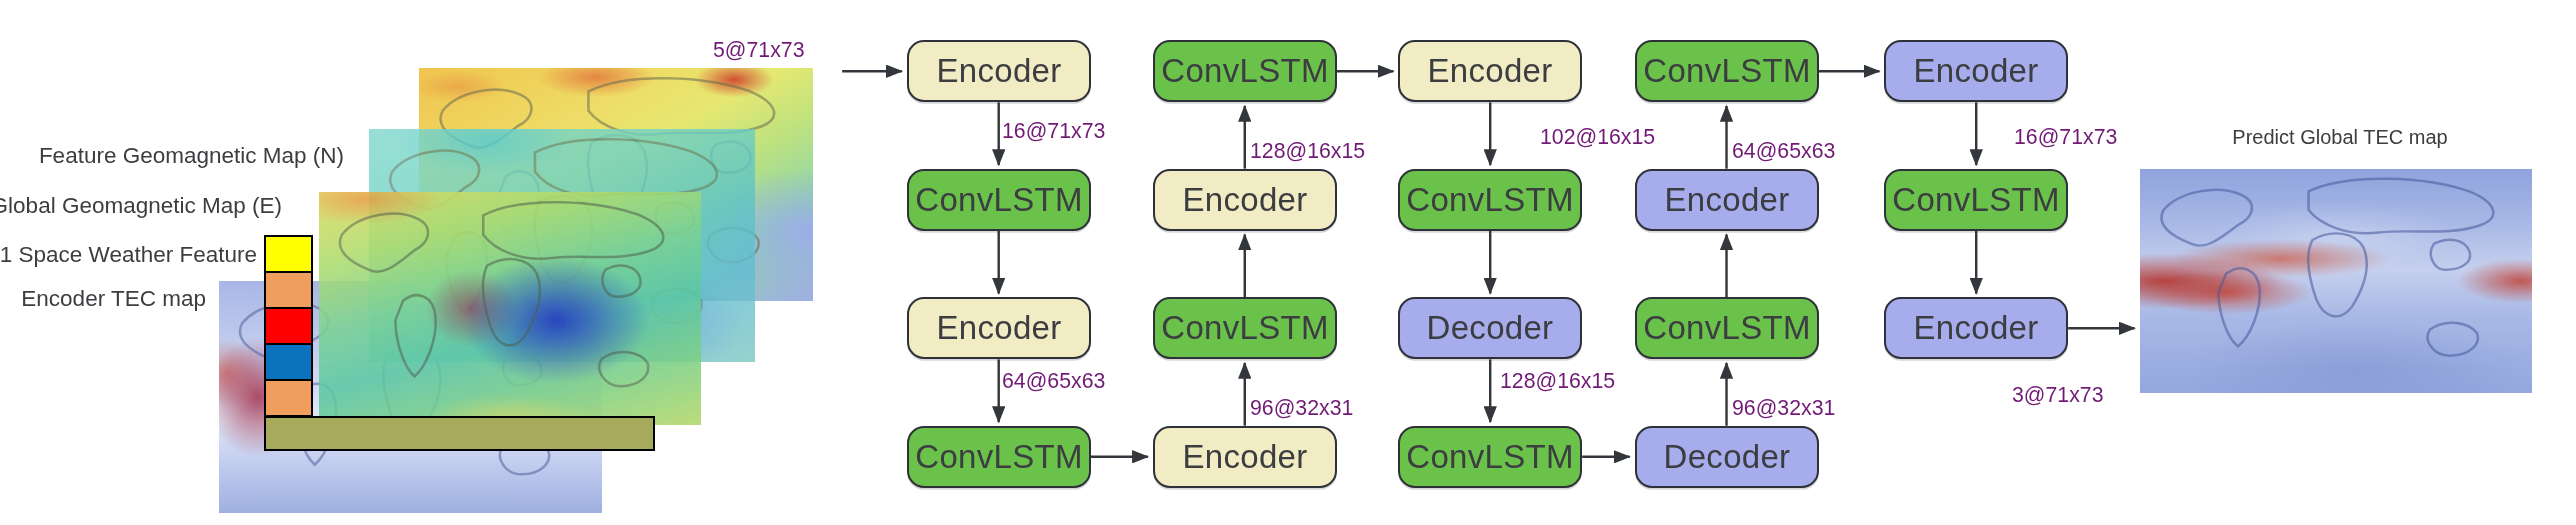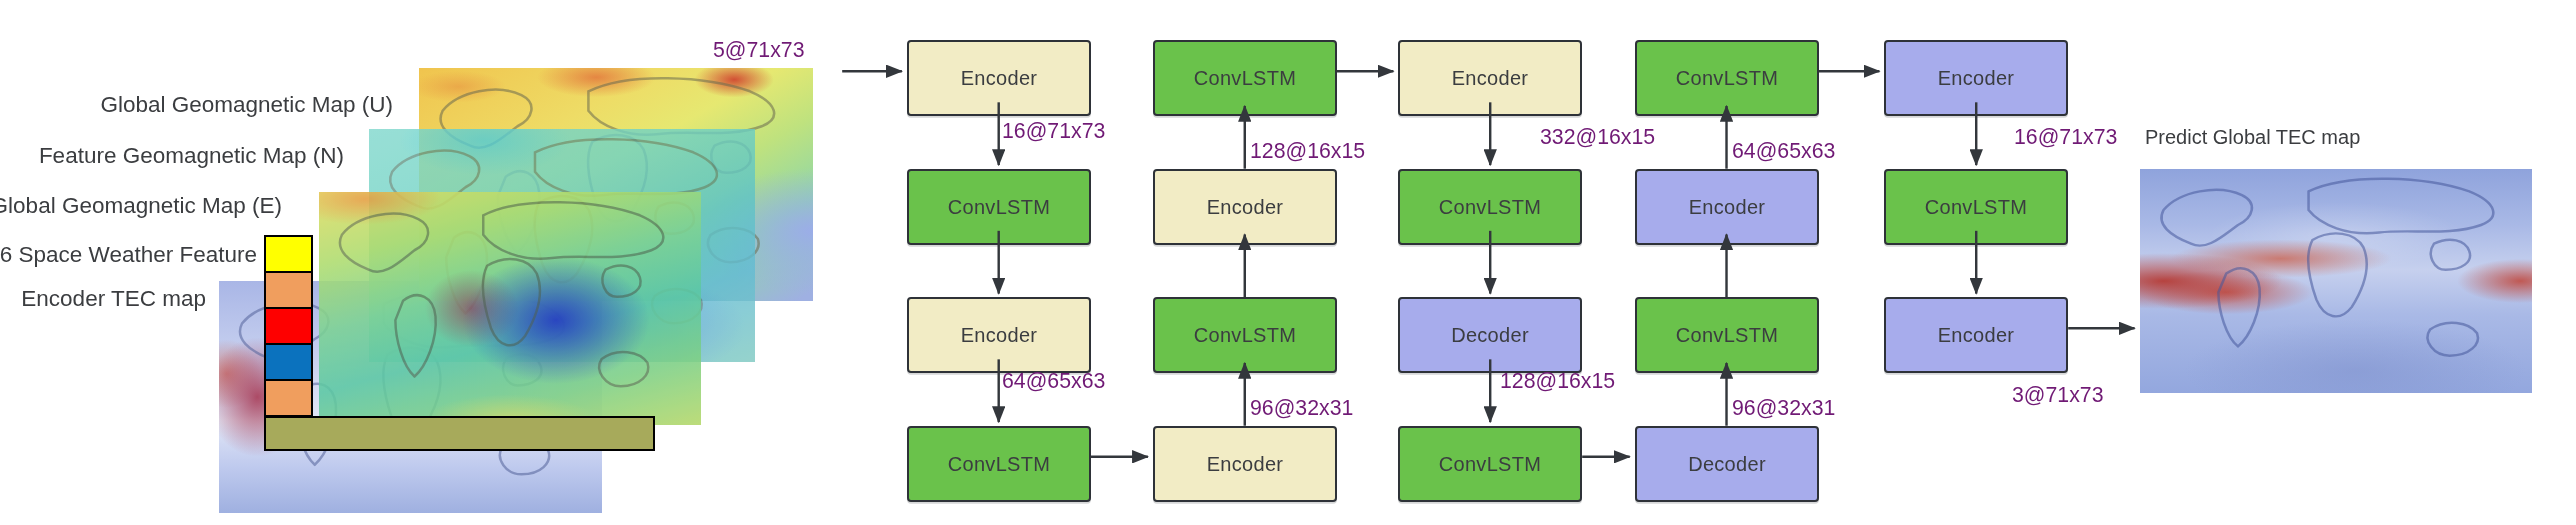--- a/index.html
+++ b/index.html
@@ -2,33 +2,33 @@
 <html style="font-size:9.7px"><head>
 <meta charset="utf-8">
 <style>
   html,body{margin:0;padding:0;background:#ffffff;}
   #canvas{
     position:relative;width:2576px;height:525px;background:#ffffff;overflow:hidden;
     font-family:"Liberation Sans", sans-serif;color:#3B3D40;
   }
   
   .nnbox{
-    position:absolute;width:184px;height:76px;box-sizing:border-box;
-    border:2.4px solid #2E3238;border-radius:4px;
+    position:absolute;width:184px;height:62px;box-sizing:border-box;
+    border:2.4px solid #2E3238;border-radius:17px;
     display:flex;align-items:center;justify-content:center;
-    font-size:20px;letter-spacing:0.3px;color:#3B3D40;
+    font-size:33px;letter-spacing:0.3px;color:#3B3D40;
     box-shadow:0 1.8px 0 rgba(30,34,40,.18);
   }
   .enc{background:#F2ECC5;}
   .lstm{background:#6AC24B;}
   .dec{background:#A7ACEC;}
   
   .dim{position:absolute;font-size:21.3px;white-space:nowrap;color:#701a75;}
   .llabel{position:absolute;font-size:22.5px;white-space:nowrap;color:#3B3D40;}
-  .ptitle{position:absolute;left:2145px;top:126px;width:390px;text-align:left;
+  .ptitle{position:absolute;left:2145px;top:126px;width:390px;text-align:center;
           font-size:20px;color:#3B3D40;}
   
   .maplayer{position:absolute;}
   .coast{position:absolute;left:0;top:0;width:100%;height:100%;}
   #map-tec{left:219px;top:281px;width:383px;height:232px;z-index:1;
     background:
       radial-gradient(73px 85px at 10% 50%, #A63652E0, transparent 70%),
       radial-gradient(49px 49px at 2% 40%, #CC6A5EC0, transparent 70%),
       radial-gradient(122px 61px at 60% 20%, #FFFFFF50, transparent 70%),
       linear-gradient(180deg,#A9B6E6 0%,#C9D2F0 35%,#E2E7F6 60%,#BFCAEE 80%,#9FB0E0 100%);}
@@ -112,24 +112,23 @@
 
   <div id="feature-strip">
     <div class="fcell" style="background: rgb(255, 255, 0);"></div>
     <div class="fcell" style="background: rgb(240, 158, 94);"></div>
     <div class="fcell" style="background: rgb(254, 0, 0);"></div>
     <div class="fcell" style="background: rgb(11, 114, 190);"></div>
     <div class="fcell" style="background: rgb(240, 158, 94);"></div>
   </div>
   <div id="feature-bar" style="background: rgb(167, 170, 91);"></div>
 
-  <div class="llabel" style="right:2183px;top:92px">Global Geomagnetic Map (U)</div>
   <div class="llabel" style="right:2232px;top:143px">Feature Geomagnetic Map (N)</div>
   <div class="llabel" style="right:2294px;top:193px">Global Geomagnetic Map (E)</div>
-  <div class="llabel" style="right:2319px;top:242px">6 Space Weather Feature</div>
+  <div class="llabel" style="right:2319px;top:242px">1 Space Weather Feature</div>
   <div class="llabel" style="right:2370px;top:286px">Encoder TEC map</div>
 
   <div class="dim" style="left:713px;top:38px">5@71x73</div>
 
   <div class="nnbox enc" style="left:907px;top:40px">Encoder</div>
   <div class="nnbox lstm" style="left:907px;top:169px">ConvLSTM</div>
   <div class="nnbox enc" style="left:907px;top:297px">Encoder</div>
   <div class="nnbox lstm" style="left:907px;top:426px">ConvLSTM</div>
   <div class="dim" style="left:1002px;top:119px">16@71x73</div>
   <div class="dim" style="left:1002px;top:369px">64@65x63</div>
@@ -138,21 +137,21 @@
   <div class="nnbox enc" style="left:1153px;top:169px">Encoder</div>
   <div class="nnbox lstm" style="left:1153px;top:297px">ConvLSTM</div>
   <div class="nnbox enc" style="left:1153px;top:426px">Encoder</div>
   <div class="dim" style="left:1250px;top:139px">128@16x15</div>
   <div class="dim" style="left:1250px;top:396px">96@32x31</div>
 
   <div class="nnbox enc" style="left:1398px;top:40px">Encoder</div>
   <div class="nnbox lstm" style="left:1398px;top:169px">ConvLSTM</div>
   <div class="nnbox dec" style="left:1398px;top:297px">Decoder</div>
   <div class="nnbox lstm" style="left:1398px;top:426px">ConvLSTM</div>
-  <div class="dim" style="left:1540px;top:125px">332@16x15</div>
+  <div class="dim" style="left:1540px;top:125px">102@16x15</div>
   <div class="dim" style="left:1500px;top:369px">128@16x15</div>
 
   <div class="nnbox lstm" style="left:1635px;top:40px">ConvLSTM</div>
   <div class="nnbox dec" style="left:1635px;top:169px">Encoder</div>
   <div class="nnbox lstm" style="left:1635px;top:297px">ConvLSTM</div>
   <div class="nnbox dec" style="left:1635px;top:426px">Decoder</div>
   <div class="dim" style="left:1732px;top:139px">64@65x63</div>
   <div class="dim" style="left:1732px;top:396px">96@32x31</div>
 
   <div class="nnbox dec" style="left:1884px;top:40px">Encoder</div>

